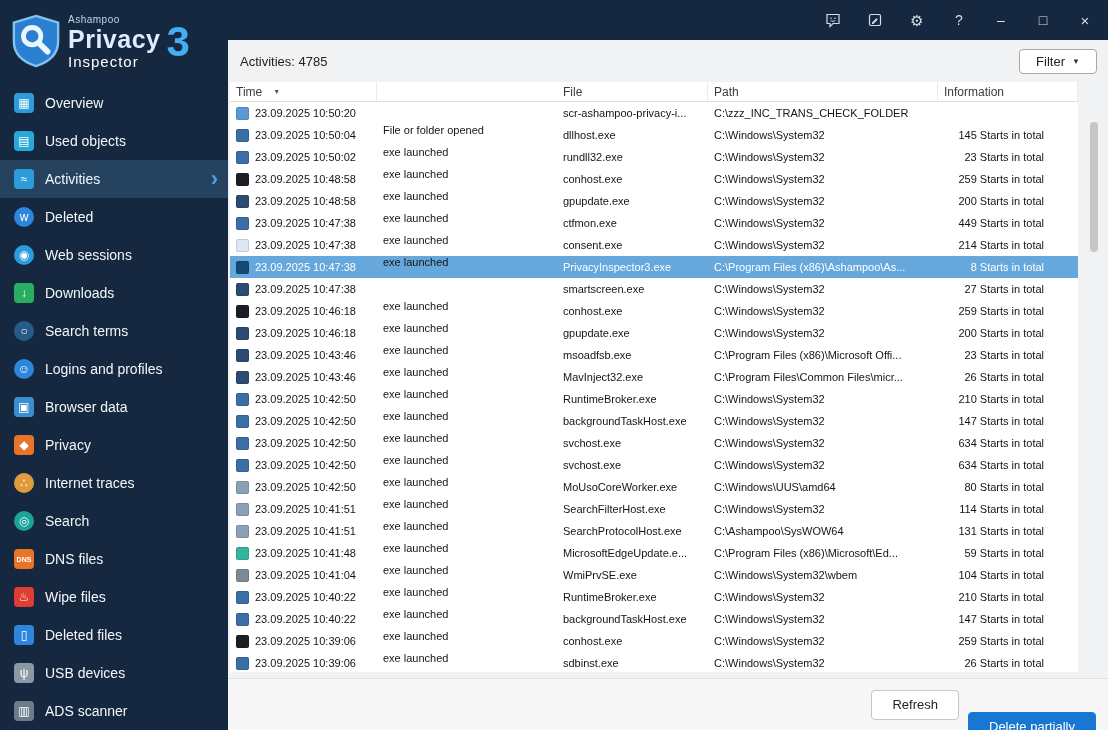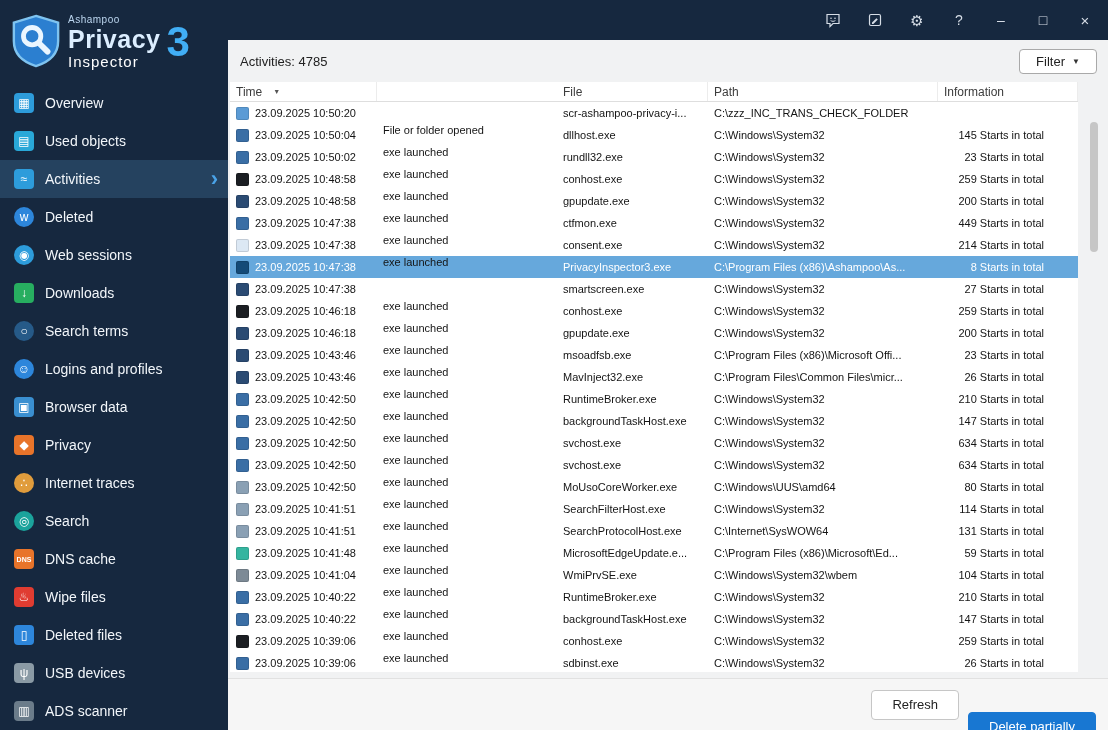--- a/index.html
+++ b/index.html
@@ -160,21 +160,21 @@
       <div class="nav-item">
         <span class="nav-icon round" style="background: rgb(224, 156, 60);">∴</span>
         <span class="nav-label">Internet traces</span>
       </div>
       <div class="nav-item">
         <span class="nav-icon round" style="background: rgb(27, 163, 156);">◎</span>
         <span class="nav-label">Search</span>
       </div>
       <div class="nav-item">
         <span class="nav-icon small" style="background: rgb(232, 116, 42);">DNS</span>
-        <span class="nav-label">DNS cache</span>
+        <span class="nav-label">DNS files</span>
       </div>
       <div class="nav-item">
         <span class="nav-icon" style="background: rgb(224, 60, 49);">♨</span>
         <span class="nav-label">Wipe files</span>
       </div>
       <div class="nav-item">
         <span class="nav-icon" style="background: rgb(45, 134, 219);">▯</span>
         <span class="nav-label">Deleted files</span>
       </div>
       <div class="nav-item">
@@ -406,21 +406,21 @@
         <div class="td c-path">C:\Windows\System32</div>
         <div class="td c-info">114 Starts in total</div>
       </div>
       <div class="trow">
         <div class="td c-time">
           <span class="file-ico" style="background: rgb(138, 160, 180);"></span>
           <span>23.09.2025 10:41:51</span>
         </div>
         <div class="td c-desc">exe launched</div>
         <div class="td c-file">SearchProtocolHost.exe</div>
-        <div class="td c-path">C:\Internet\SysWOW64</div>
+        <div class="td c-path">C:\Ashampoo\SysWOW64</div>
         <div class="td c-info">131 Starts in total</div>
       </div>
       <div class="trow">
         <div class="td c-time">
           <span class="file-ico" style="background: rgb(53, 181, 160);"></span>
           <span>23.09.2025 10:41:48</span>
         </div>
         <div class="td c-desc">exe launched</div>
         <div class="td c-file">MicrosoftEdgeUpdate.e...</div>
         <div class="td c-path">C:\Program Files (x86)\Microsoft\Ed...</div>

